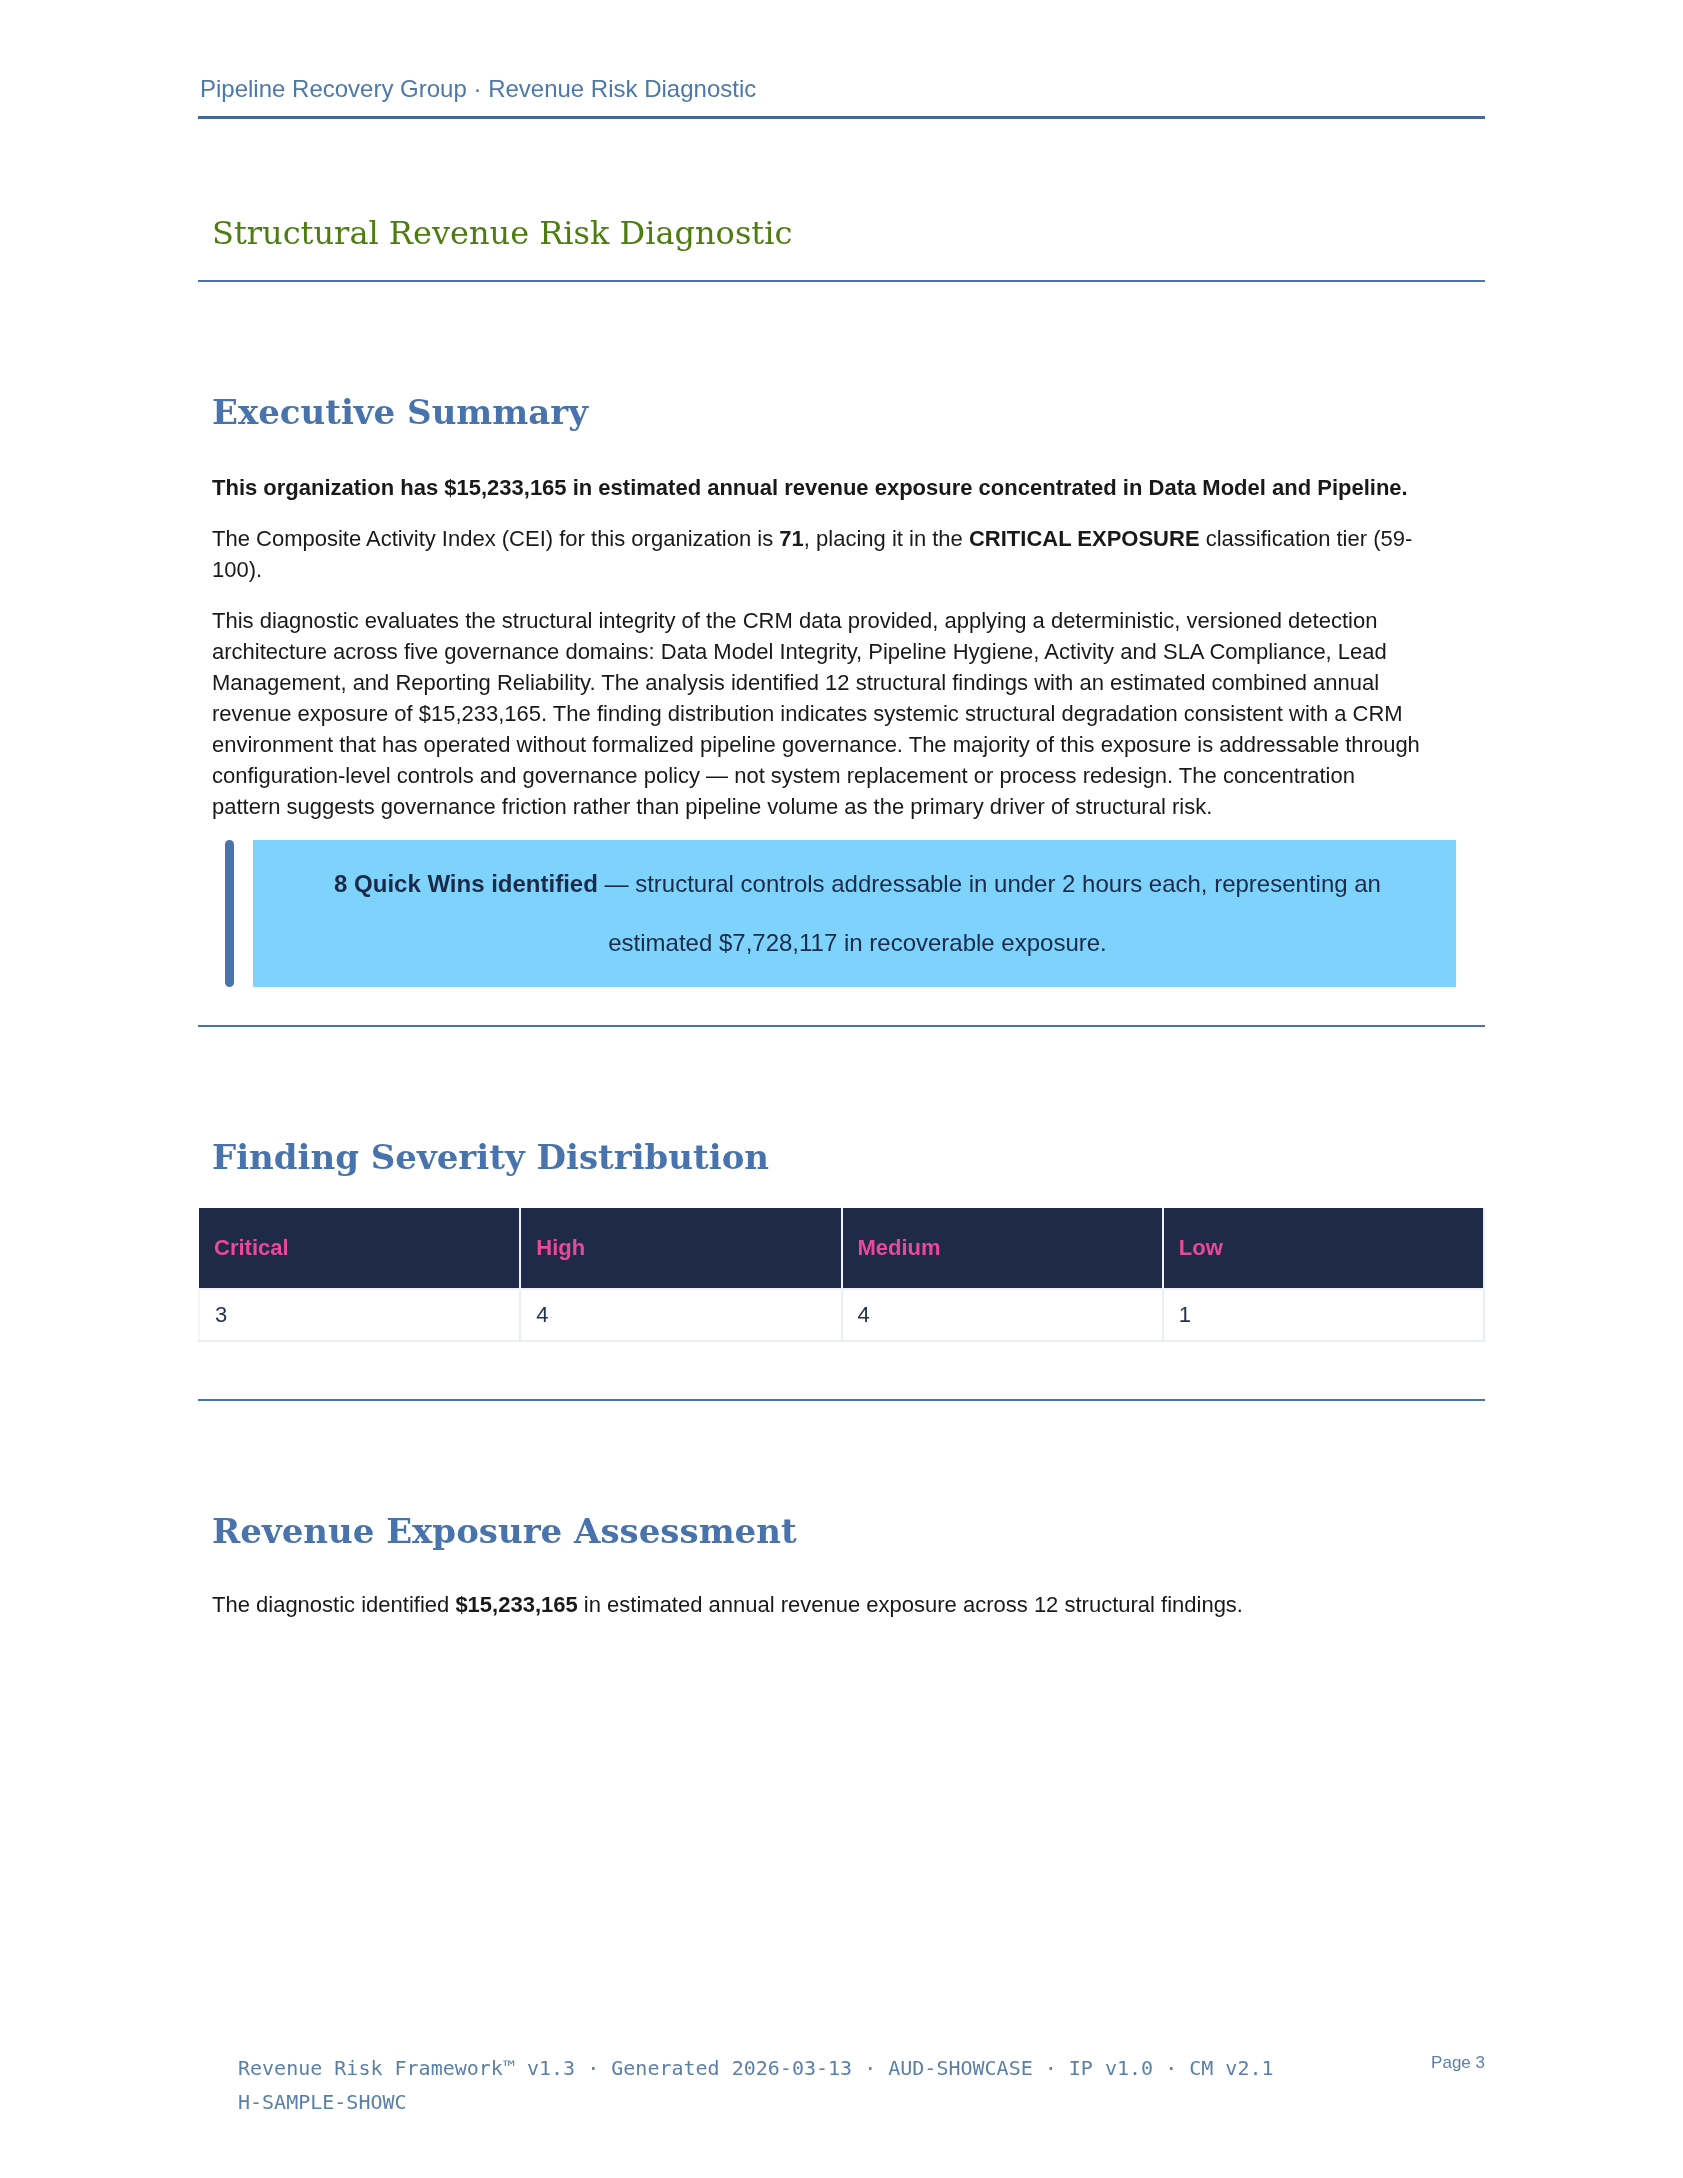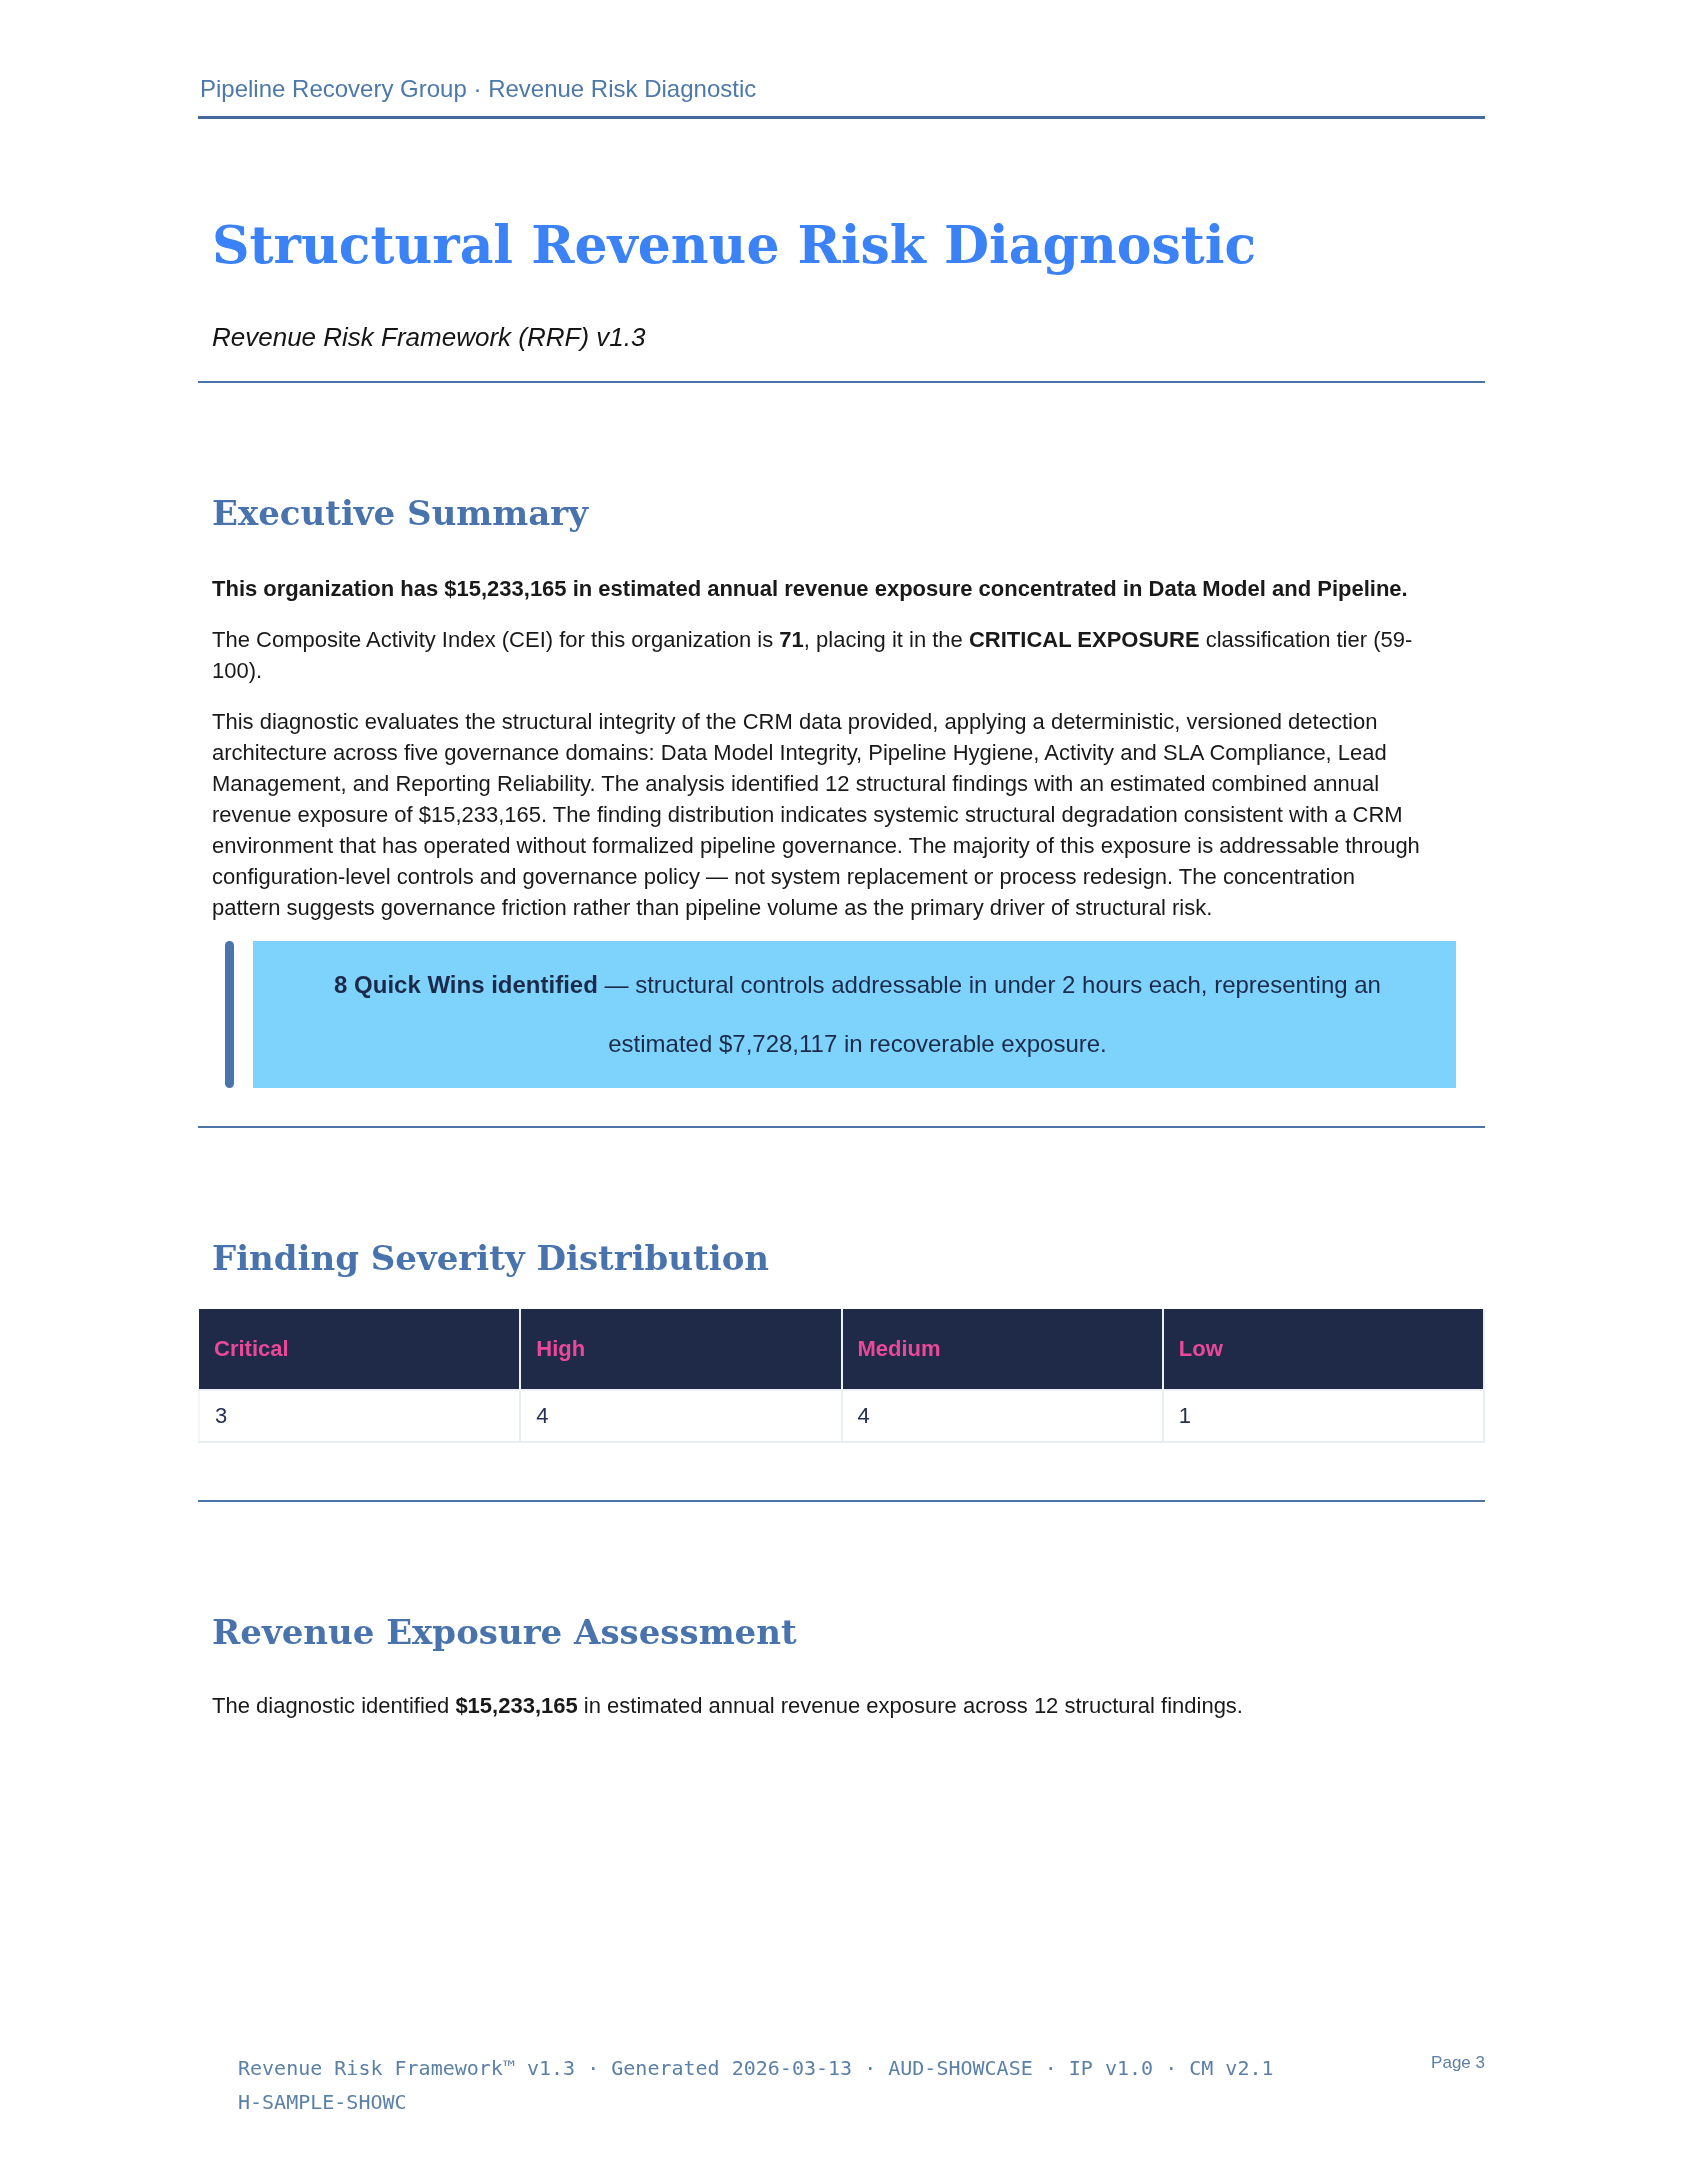--- a/index.html
+++ b/index.html
@@ -3,22 +3,22 @@
 <meta charset="utf-8">
 <style>
   html,body{margin:0;padding:0;background:#ffffff;}
   .page{position:relative;width:1683px;height:2178px;background:#ffffff;overflow:hidden;
         font-family:"Liberation Sans",sans-serif;color:#191919;}
   .content{padding:0 198px;}
 
   .doc-header{padding:75px 0 13px 2px;border-bottom:3px solid #46699c;
               font-size:24px;color:#4d78aa;}
 
-  .doc-title{margin:95px 0 0 14px;font-size:52px;line-height:1.2;font-weight:bold;
-             font-family:"DejaVu Serif","Liberation Serif",serif;color:#3b82f6;}
+  .doc-title{margin:95px 0 0 14px;font-size:32px;line-height:1.2;font-weight:normal;
+             font-family:"DejaVu Serif","Liberation Serif",serif;color:#4d7c0f;}
   .doc-subtitle{margin:46px 0 0 14px;font-size:26px;font-style:italic;color:#151515;}
   .rule{border:none;border-top:2px solid #4a74a8;margin:28px 0 0 0;}
   .rule-after-callout{margin-top:38px;}
   .rule-after-table{margin-top:57px;}
 
   .section-heading{margin:109px 0 0 14px;font-size:34px;line-height:1.25;font-weight:bold;
                    font-family:"DejaVu Serif","Liberation Serif",serif;color:#4973ac;}
 
   .para{margin:20px 0 0 14px;font-size:22px;line-height:31px;max-width:1210px;color:#191919;}
   .para.lead{margin-top:38px;font-weight:bold;}
@@ -50,21 +50,20 @@
 <body>
 
 <div class="page">
   <div class="content">
 
     <div class="doc-header">
       <span>Pipeline Recovery Group · Revenue Risk Diagnostic</span>
     </div>
 
     <h1 class="doc-title">Structural Revenue Risk Diagnostic</h1>
-    <div class="doc-subtitle">Revenue Risk Framework (RRF) v1.3</div>
     <hr class="rule">
 
     <h2 class="section-heading">Executive Summary</h2>
 
     <p class="para lead">This organization has $15,233,165 in estimated annual revenue exposure concentrated in Data Model and Pipeline.</p>
 
     <p class="para"><span>The Composite Activity Index (CEI) for this organization is </span><strong>71</strong><span>, placing it in the </span><strong>CRITICAL EXPOSURE</strong><span> classification tier (59-100).</span></p>
 
     <p class="para">This diagnostic evaluates the structural integrity of the CRM data provided, applying a deterministic, versioned detection architecture across five governance domains: Data Model Integrity, Pipeline Hygiene, Activity and SLA Compliance, Lead Management, and Reporting Reliability. The analysis identified 12 structural findings with an estimated combined annual revenue exposure of $15,233,165. The finding distribution indicates systemic structural degradation consistent with a CRM environment that has operated without formalized pipeline governance. The majority of this exposure is addressable through configuration-level controls and governance policy — not system replacement or process redesign. The concentration pattern suggests governance friction rather than pipeline volume as the primary driver of structural risk.</p>
 

